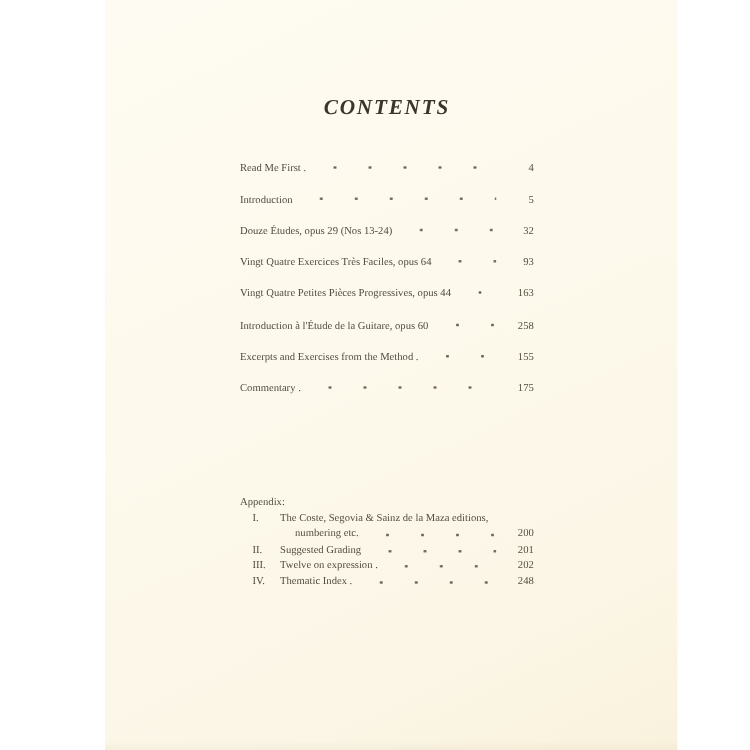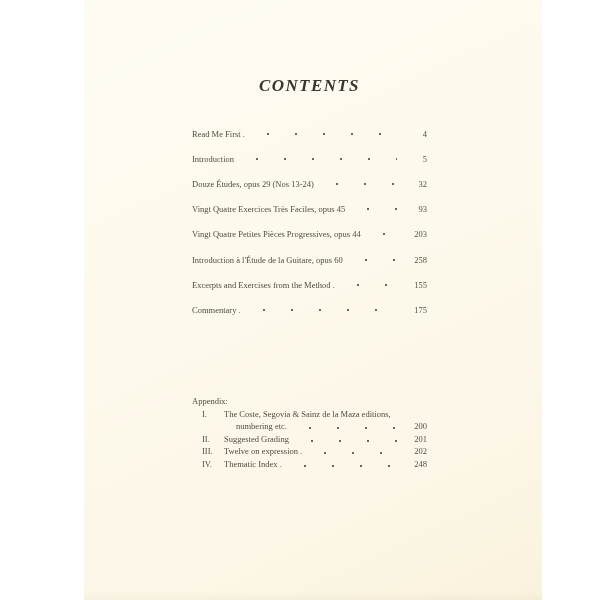--- a/index.html
+++ b/index.html
@@ -127,28 +127,28 @@
           <span class="lbl">Introduction</span>
           <span class="dots"></span>
           <span class="pg">5</span>
         </div>
         <div class="row">
           <span class="lbl">Douze Études, opus 29 (Nos 13-24)</span>
           <span class="dots"></span>
           <span class="pg">32</span>
         </div>
         <div class="row">
-          <span class="lbl">Vingt Quatre Exercices Très Faciles, opus 45</span>
+          <span class="lbl">Vingt Quatre Exercices Très Faciles, opus 64</span>
           <span class="dots"></span>
           <span class="pg">93</span>
         </div>
         <div class="row">
           <span class="lbl">Vingt Quatre Petites Pièces Progressives, opus 44</span>
           <span class="dots"></span>
-          <span class="pg">203</span>
+          <span class="pg">163</span>
         </div>
         <div class="row">
           <span class="lbl">Introduction à l'Étude de la Guitare, opus 60</span>
           <span class="dots"></span>
           <span class="pg">258</span>
         </div>
         <div class="row">
           <span class="lbl">Excerpts and Exercises from the Method .</span>
           <span class="dots"></span>
           <span class="pg">155</span>

